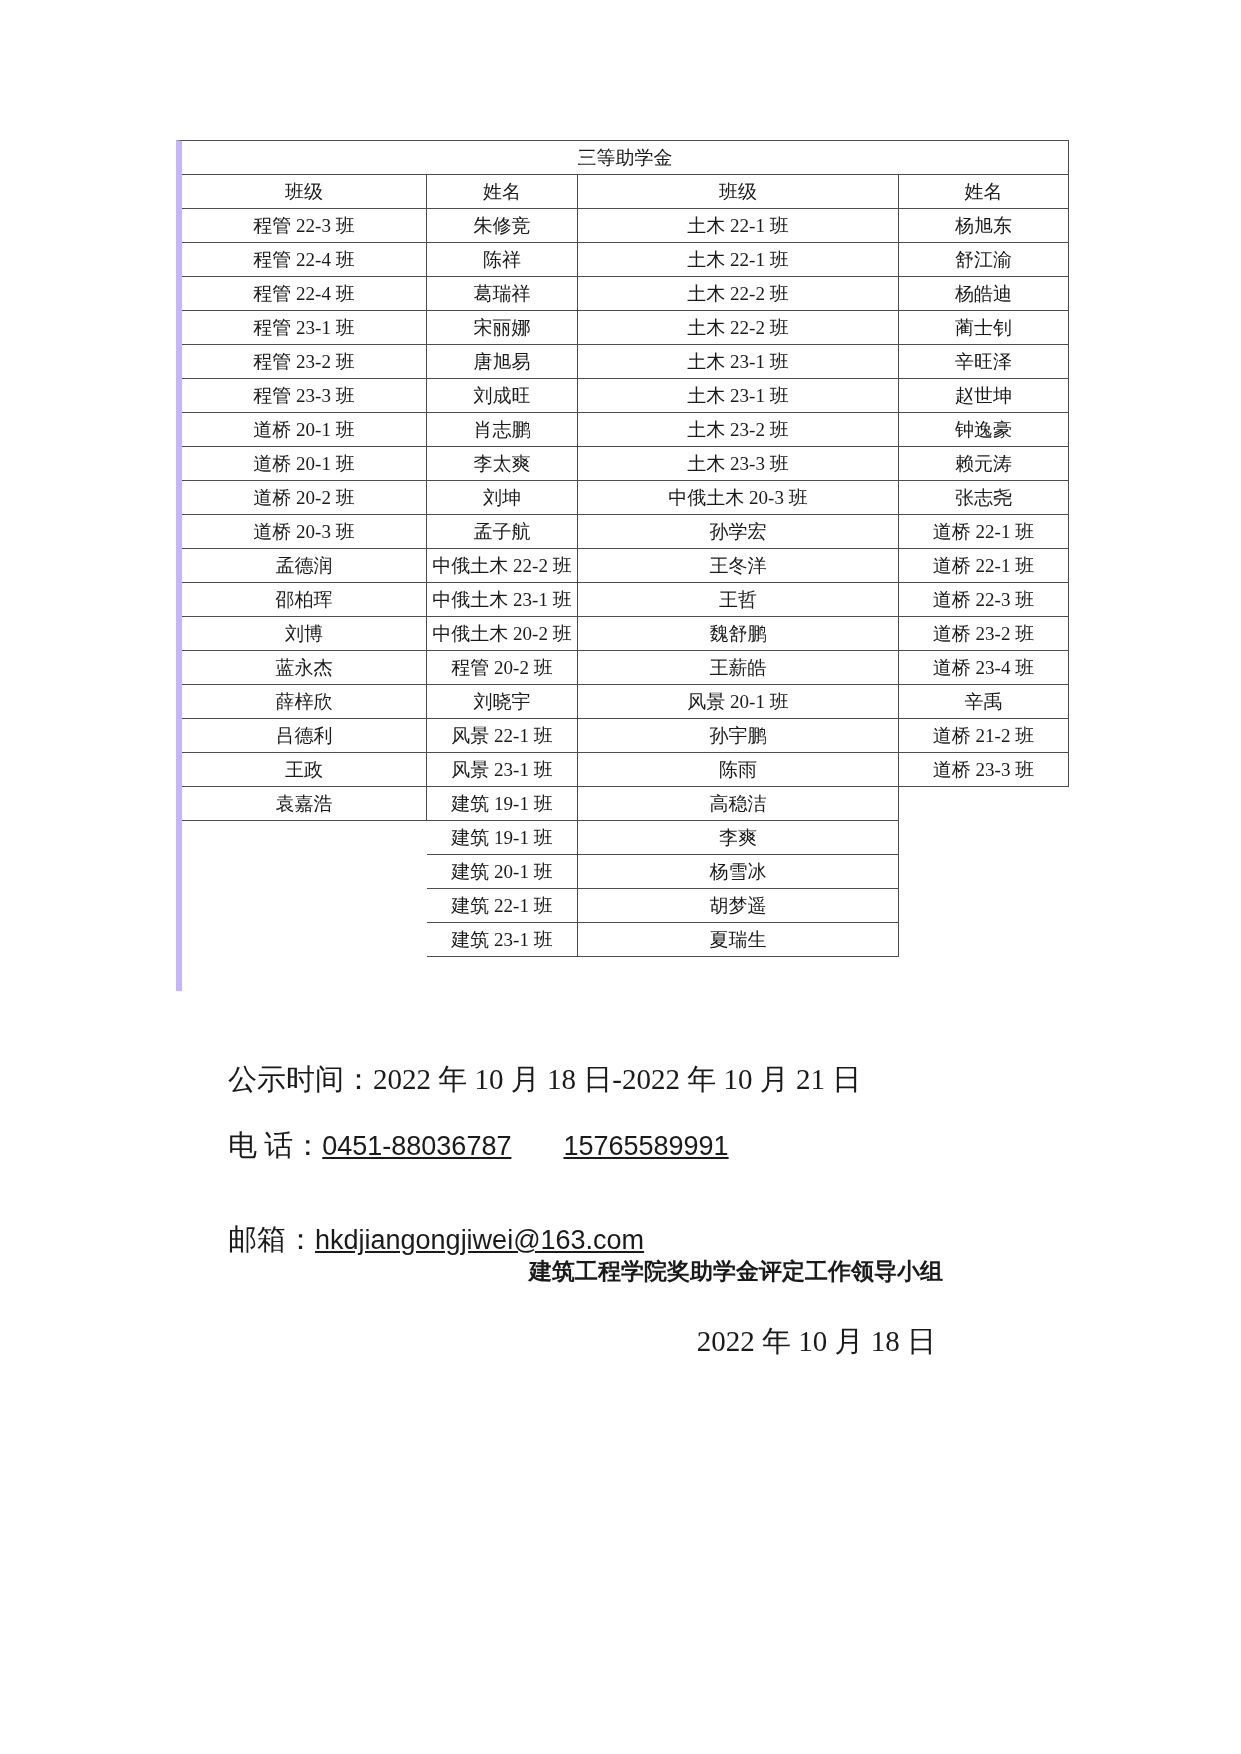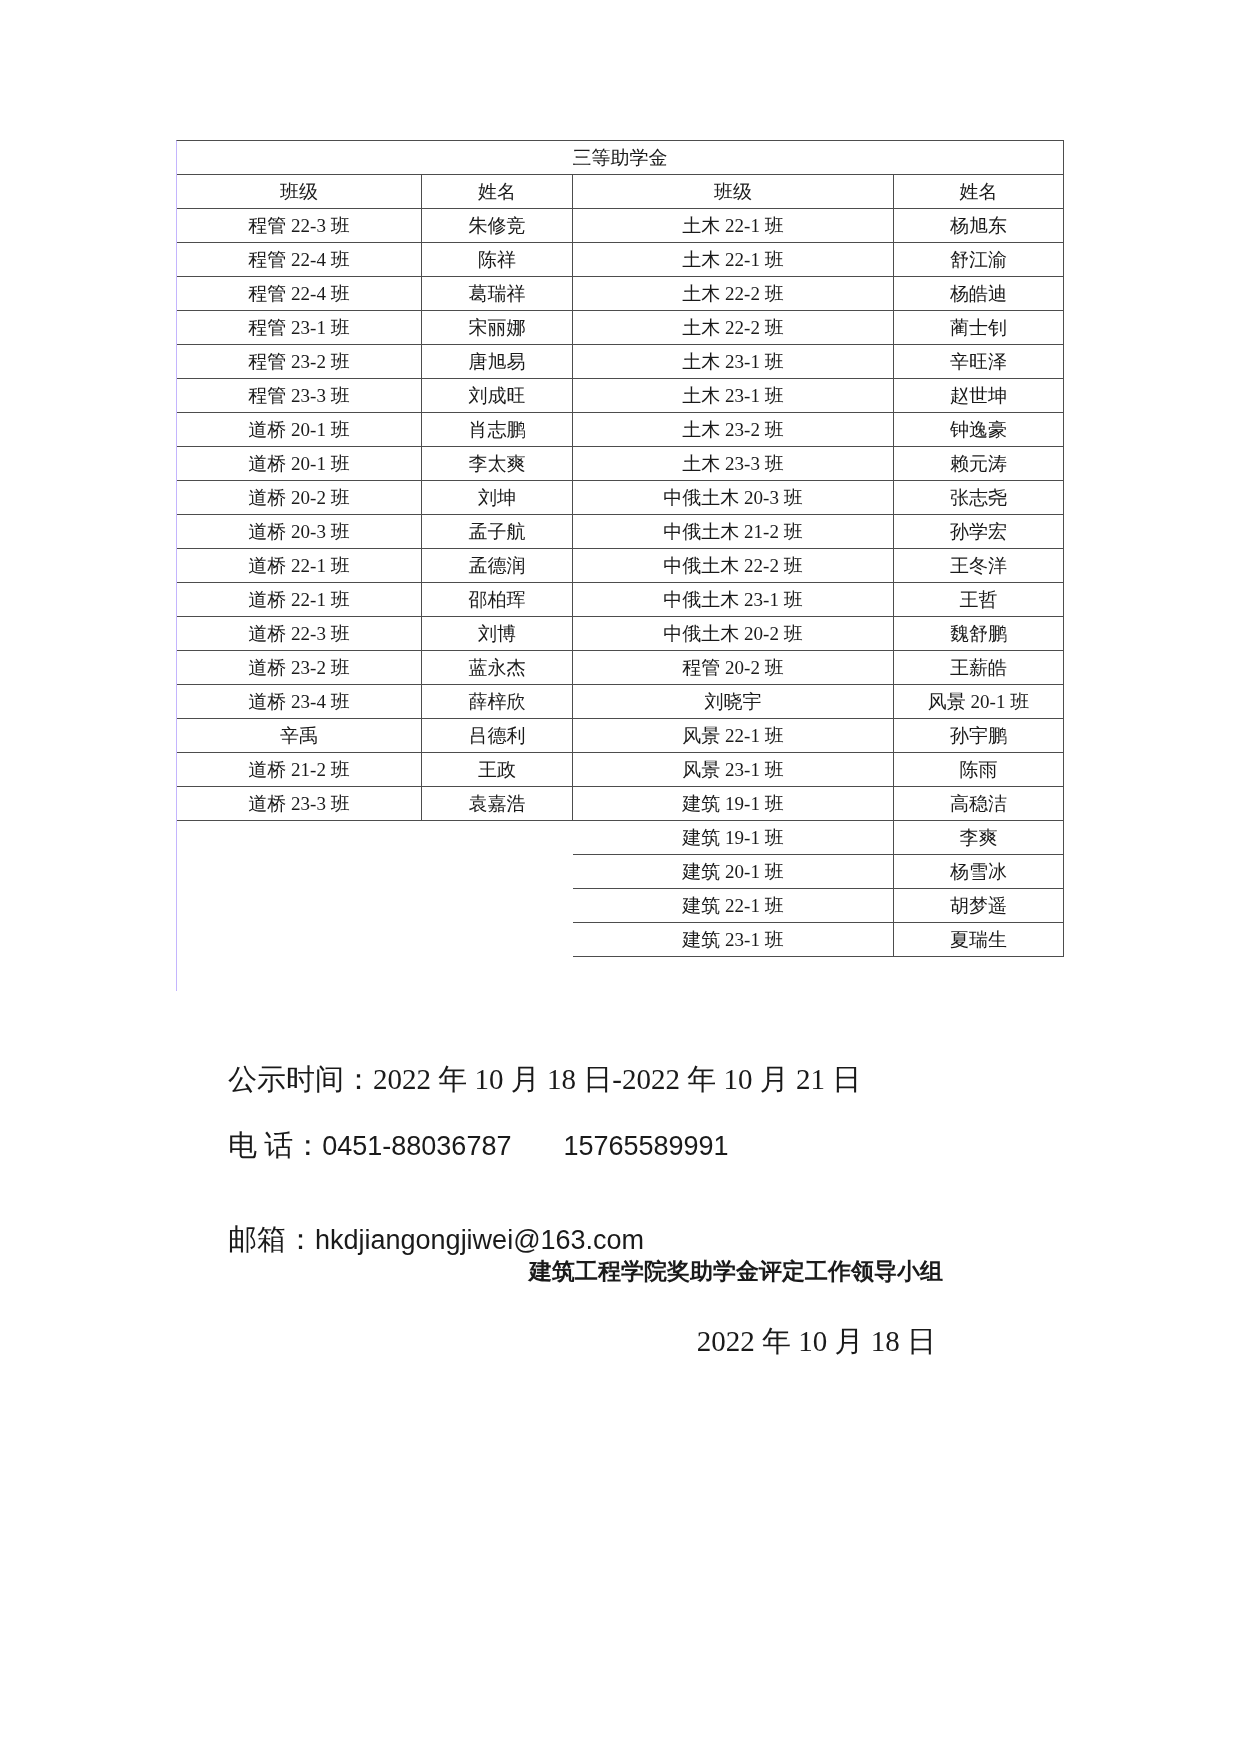--- a/index.html
+++ b/index.html
@@ -17,21 +17,21 @@
 
   
   .doc-table {
     position: absolute;
     left: 176px;
     top: 140px;
     display: grid;
     grid-template-columns: 245px 151px 321px 170px;
     grid-auto-rows: 34px;
     border-top: 1px solid #4d4d4d;
-    border-left: 1px solid #c4b5fd;
+    border-left: 6px solid #c4b5fd;
     background: #ffffff;
   }
   .doc-table .cell {
     border-right: 1px solid #4d4d4d;
     border-bottom: 1px solid #4d4d4d;
     display: flex;
     align-items: center;
     justify-content: center;
     font-size: 19px;
     line-height: 1;
@@ -48,20 +48,21 @@
   
   .footer-line {
     position: absolute;
     white-space: nowrap;
     font-size: 29px;
     line-height: 1.2;
   }
   .num {
     font-family: "Liberation Sans", "DejaVu Sans", sans-serif;
     font-size: 27px;
+    text-decoration: underline;
   }
   .phone-gap {
     display: inline-block;
     width: 52px;
   }
   .line-notice  { left: 228px; top: 1062px; }
   .line-phone   { left: 228px; top: 1128px; }
   .line-email   { left: 228px; top: 1194px; margin-top: 28px; }
   .line-sign    {
     right: 298px; top: 1258px;
@@ -111,21 +112,20 @@
     <div class="cell">道桥 20-1 班</div>
     <div class="cell">李太爽</div>
     <div class="cell">土木 23-3 班</div>
     <div class="cell">赖元涛</div>
     <div class="cell">道桥 20-2 班</div>
     <div class="cell">刘坤</div>
     <div class="cell">中俄土木 20-3 班</div>
     <div class="cell">张志尧</div>
     <div class="cell">道桥 20-3 班</div>
     <div class="cell">孟子航</div>
-    <div class="cell">中俄土木 21-2 班</div>
     <div class="cell">孙学宏</div>
     <div class="cell">道桥 22-1 班</div>
     <div class="cell">孟德润</div>
     <div class="cell">中俄土木 22-2 班</div>
     <div class="cell">王冬洋</div>
     <div class="cell">道桥 22-1 班</div>
     <div class="cell">邵柏珲</div>
     <div class="cell">中俄土木 23-1 班</div>
     <div class="cell">王哲</div>
     <div class="cell">道桥 22-3 班</div>

